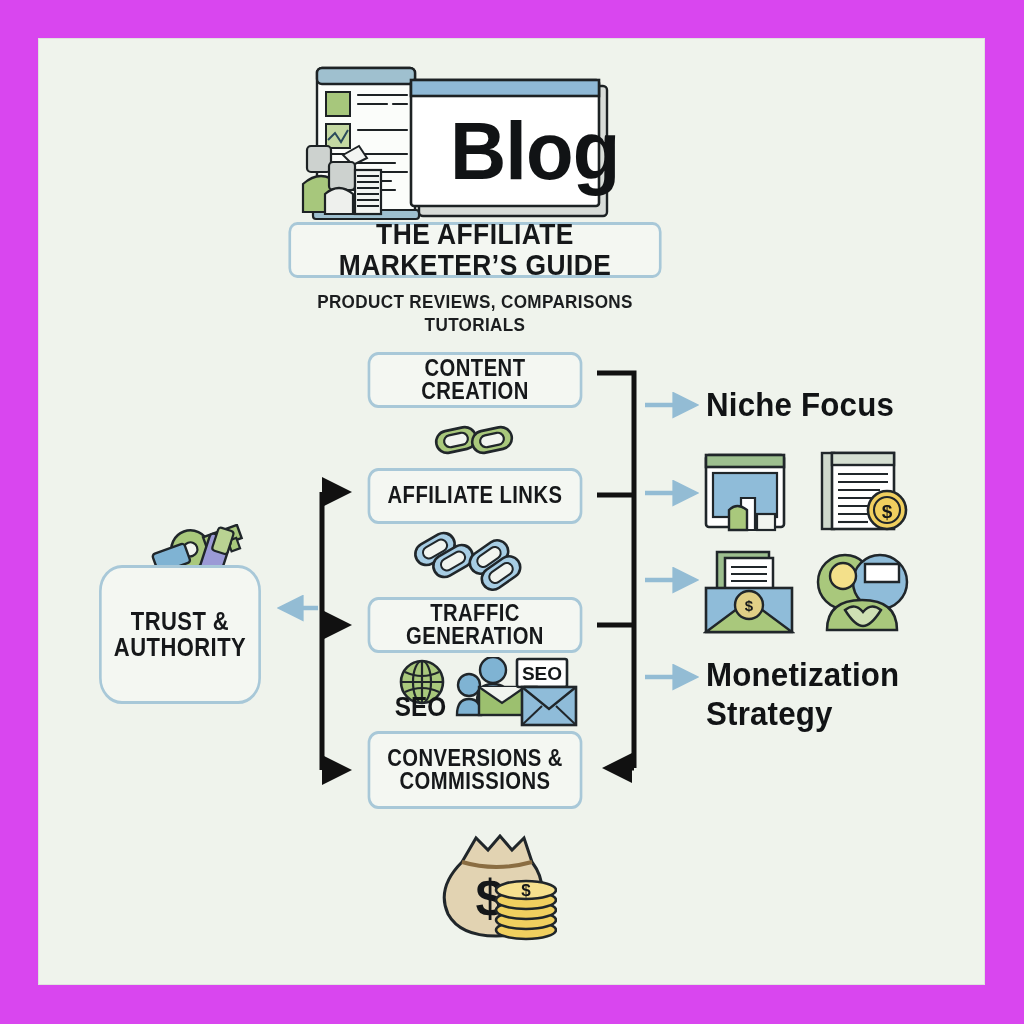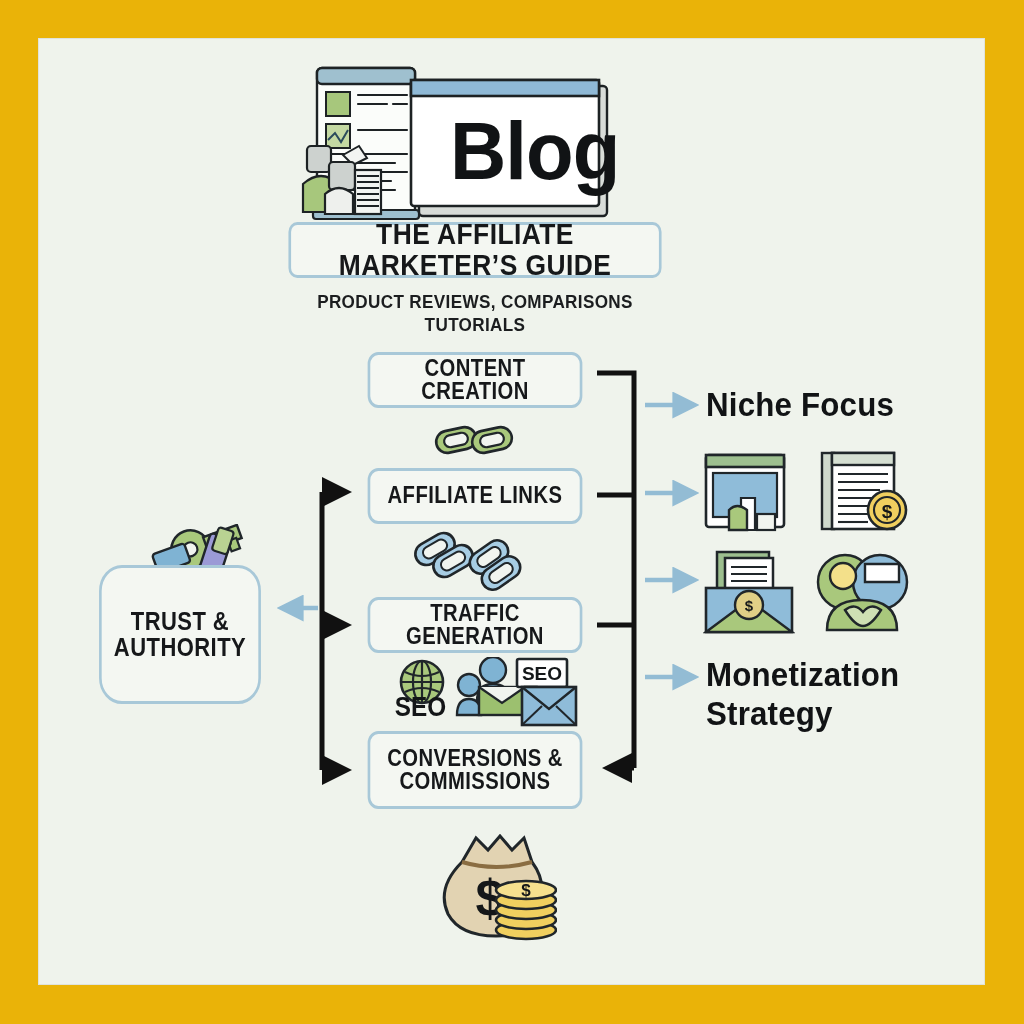--- a/index.html
+++ b/index.html
@@ -4,21 +4,21 @@
 <style>
   html, body {
     margin: 0;
     padding: 0;
     background: #f2f5f1;
   }
   #canvas {
     position: relative;
     width: 1024px;
     height: 1024px;
-    background: #eab308;
+    background: #d946ef;
     font-family: "Liberation Sans", sans-serif;
     overflow: hidden;
   }
   
   .frame {
     position: absolute;
     left: 38px;
     top: 38px;
     width: 947px;
     height: 947px;

